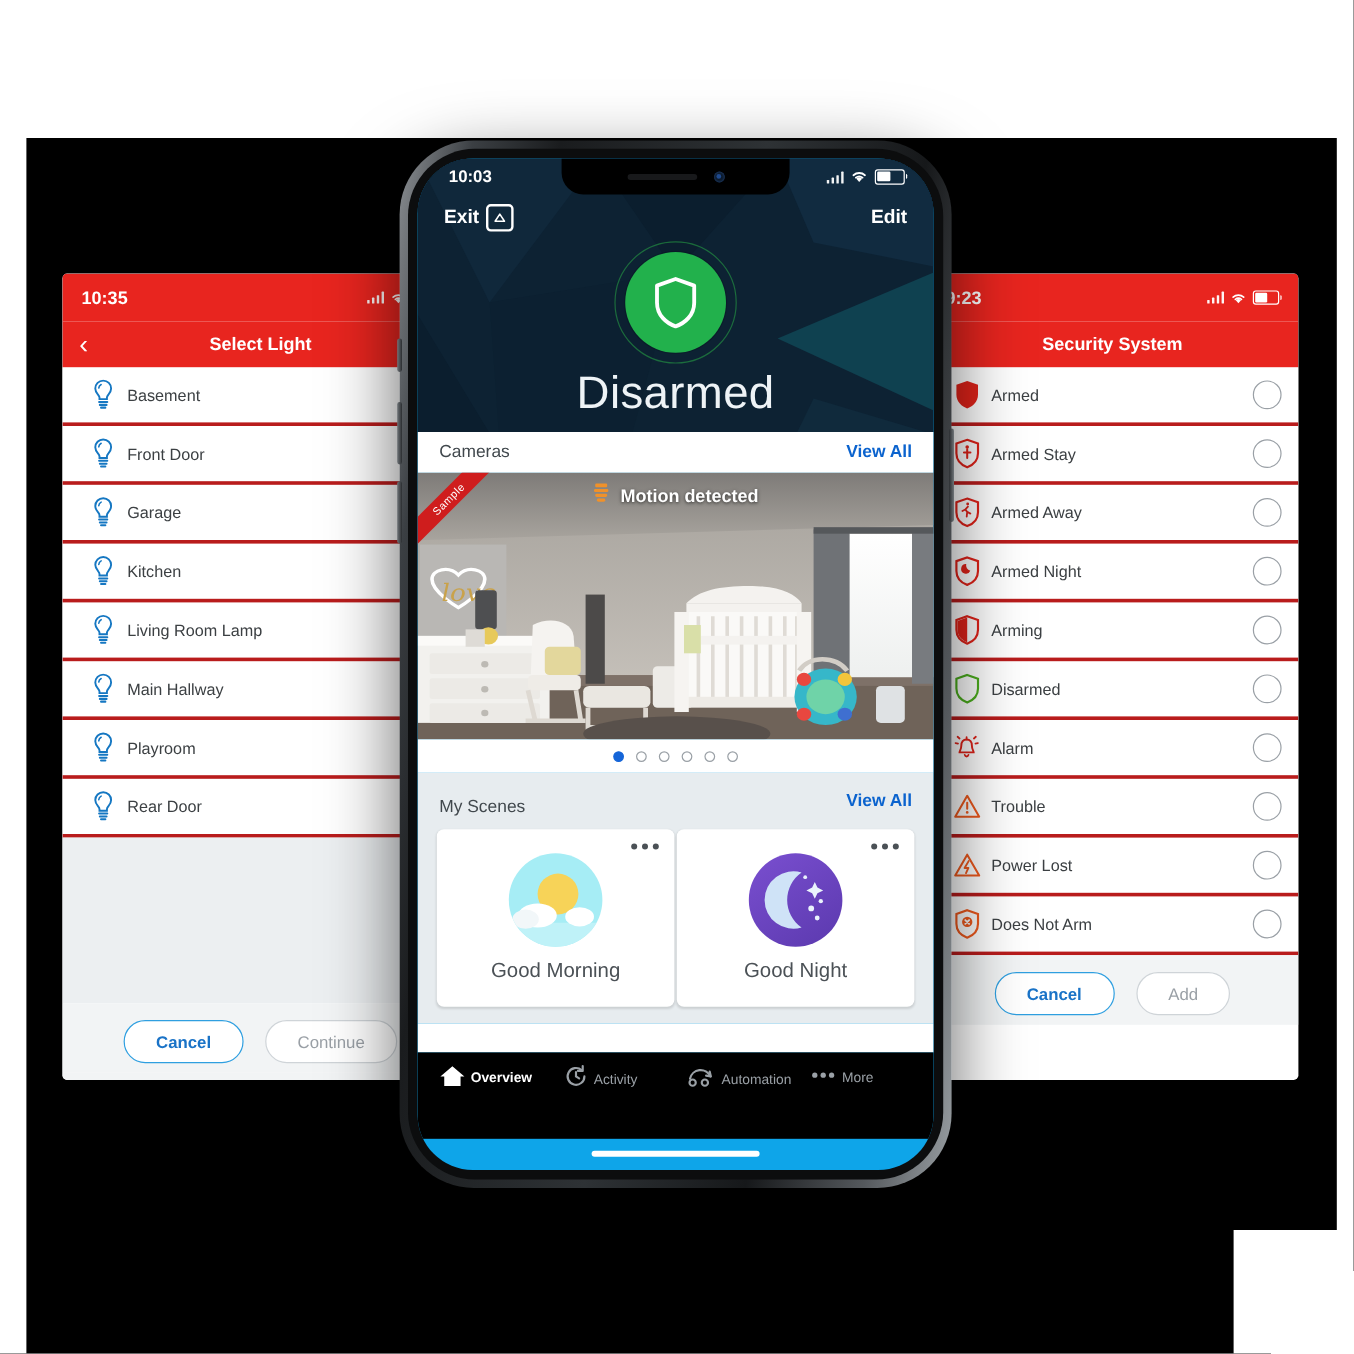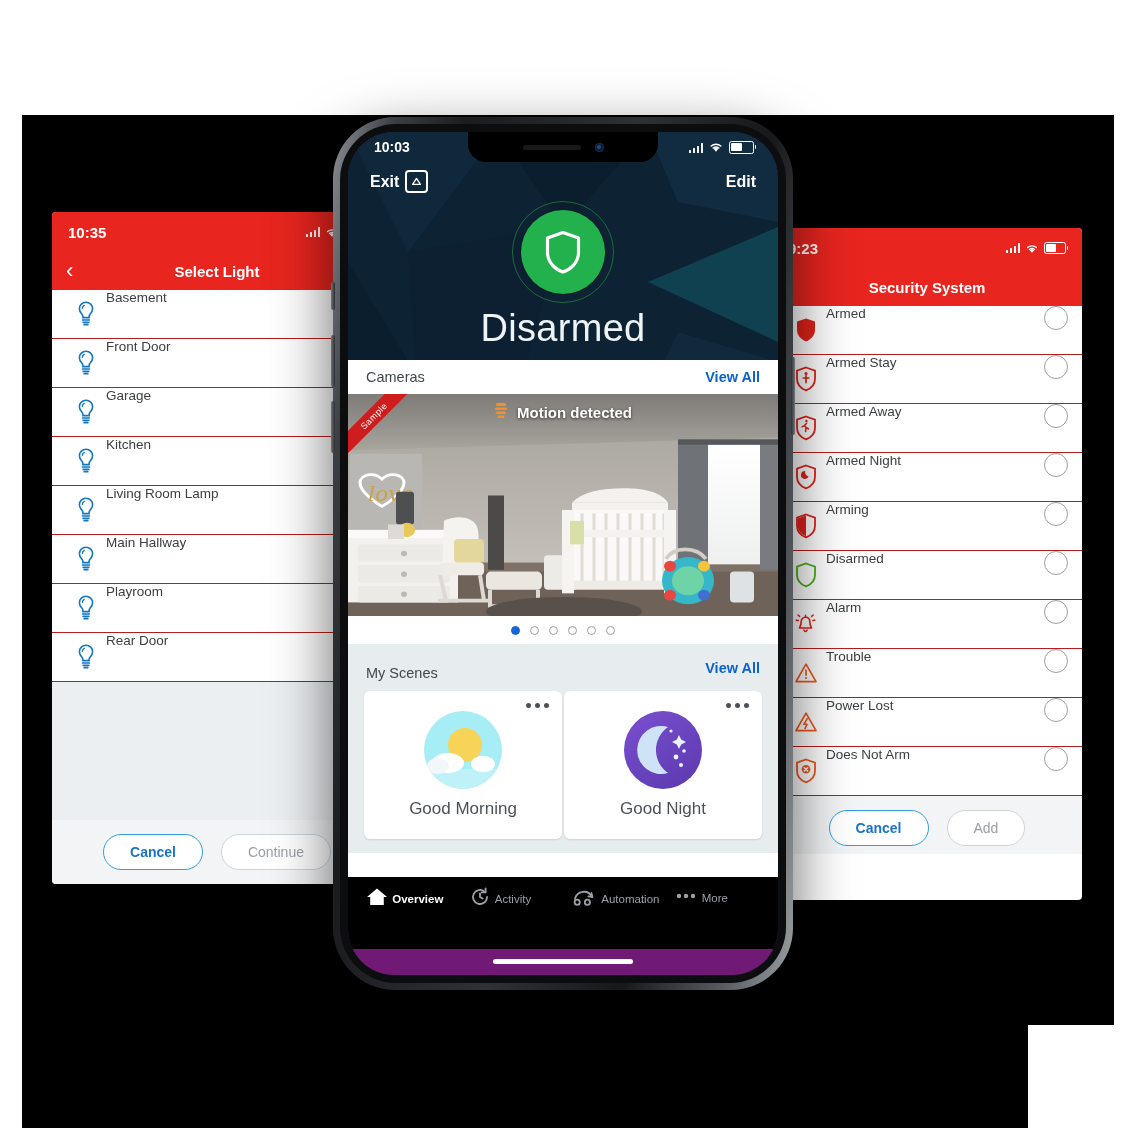--- a/index.html
+++ b/index.html
@@ -18,39 +18,39 @@
   .backdrop-lower{
     position:absolute;left:22px;top:1025px;width:1006px;height:103px;
     background:#000000;
   }
 
   
   .sidephone{
     position:absolute;background:#ffffff;overflow:hidden;
     box-shadow:0 6px 26px rgba(0,0,0,.45);
   }
-  .left-phone{left:52px;top:212px;width:330px;height:672px;border-radius:4px;}
+  .left-phone{left:52px;top:228px;width:330px;height:672px;border-radius:4px;}
   .right-phone{left:772px;top:228px;width:310px;height:672px;border-radius:4px;}
 
   .statusbar{
     height:40px;background:#e8251f;color:#ffffff;display:flex;align-items:center;
     justify-content:space-between;padding:0 16px;box-sizing:border-box;
     font-size:15px;font-weight:bold;
   }
   .sb-right{display:flex;align-items:center;gap:5px;}
   .navbar{
     height:38px;background:#e8251f;color:#fff;display:flex;align-items:center;
     position:relative;font-size:15px;font-weight:bold;box-sizing:border-box;padding:0 14px;
   }
   .navbar .title{position:absolute;left:0;right:0;text-align:center;pointer-events:none;}
   .back-chevron{font-size:22px;font-weight:300;line-height:1;position:relative;z-index:2;}
 
   .list{background:#fff;}
   .row{
-    height:49px;display:flex;border-bottom:1px solid #b91c1c;
+    height:49px;display:flex;align-items:center;border-bottom:3px solid #b91c1c;
     box-sizing:border-box;padding:0 14px;
   }
   .row .ic{width:40px;flex:0 0 40px;display:flex;align-items:center;justify-content:center;}
   .row .lbl{flex:1;font-size:13.5px;color:#3c4043;}
   .chk{
     width:17px;height:17px;border:1px solid #b9bfc4;border-radius:2px;background:#fff;
     flex:0 0 17px;
   }
   .radio{
     width:22px;height:22px;border:1.5px solid #9aa0a6;border-radius:50%;background:#fff;
@@ -90,21 +90,21 @@
     position:absolute;inset:0;border-radius:62px;
     background:linear-gradient(100deg,#8c9094 0%,#3b3f43 10%,#1a1c1e 22%,#2e3235 50%,#16181a 72%,#55595d 88%,#9aa0a4 100%);
     box-shadow:0 22px 60px rgba(0,0,0,.6);
   }
   .frame-mid{
     position:absolute;left:7px;top:7px;right:7px;bottom:7px;border-radius:56px;
     background:#0c0d0e;
   }
   .screen{
     position:absolute;left:15px;top:15px;right:15px;bottom:15px;border-radius:46px;
-    overflow:hidden;background:#701a75;
+    overflow:hidden;background:#0ea5e9;
   }
   .notch{
     position:absolute;left:50%;transform:translateX(-50%);top:0;width:190px;height:30px;
     background:#000;border-radius:0 0 18px 18px;z-index:30;
     display:flex;align-items:center;justify-content:center;gap:14px;
   }
   .speaker{width:58px;height:5px;border-radius:3px;background:#18191b;}
   .cam{width:9px;height:9px;border-radius:50%;background:#0c1a2b;box-shadow:inset 0 0 2px #2a4f8a;}
   .cam::after{content:"";display:block;width:4px;height:4px;border-radius:50%;background:#1f4a8f;margin:2.5px 0 0 2.5px;}
 

